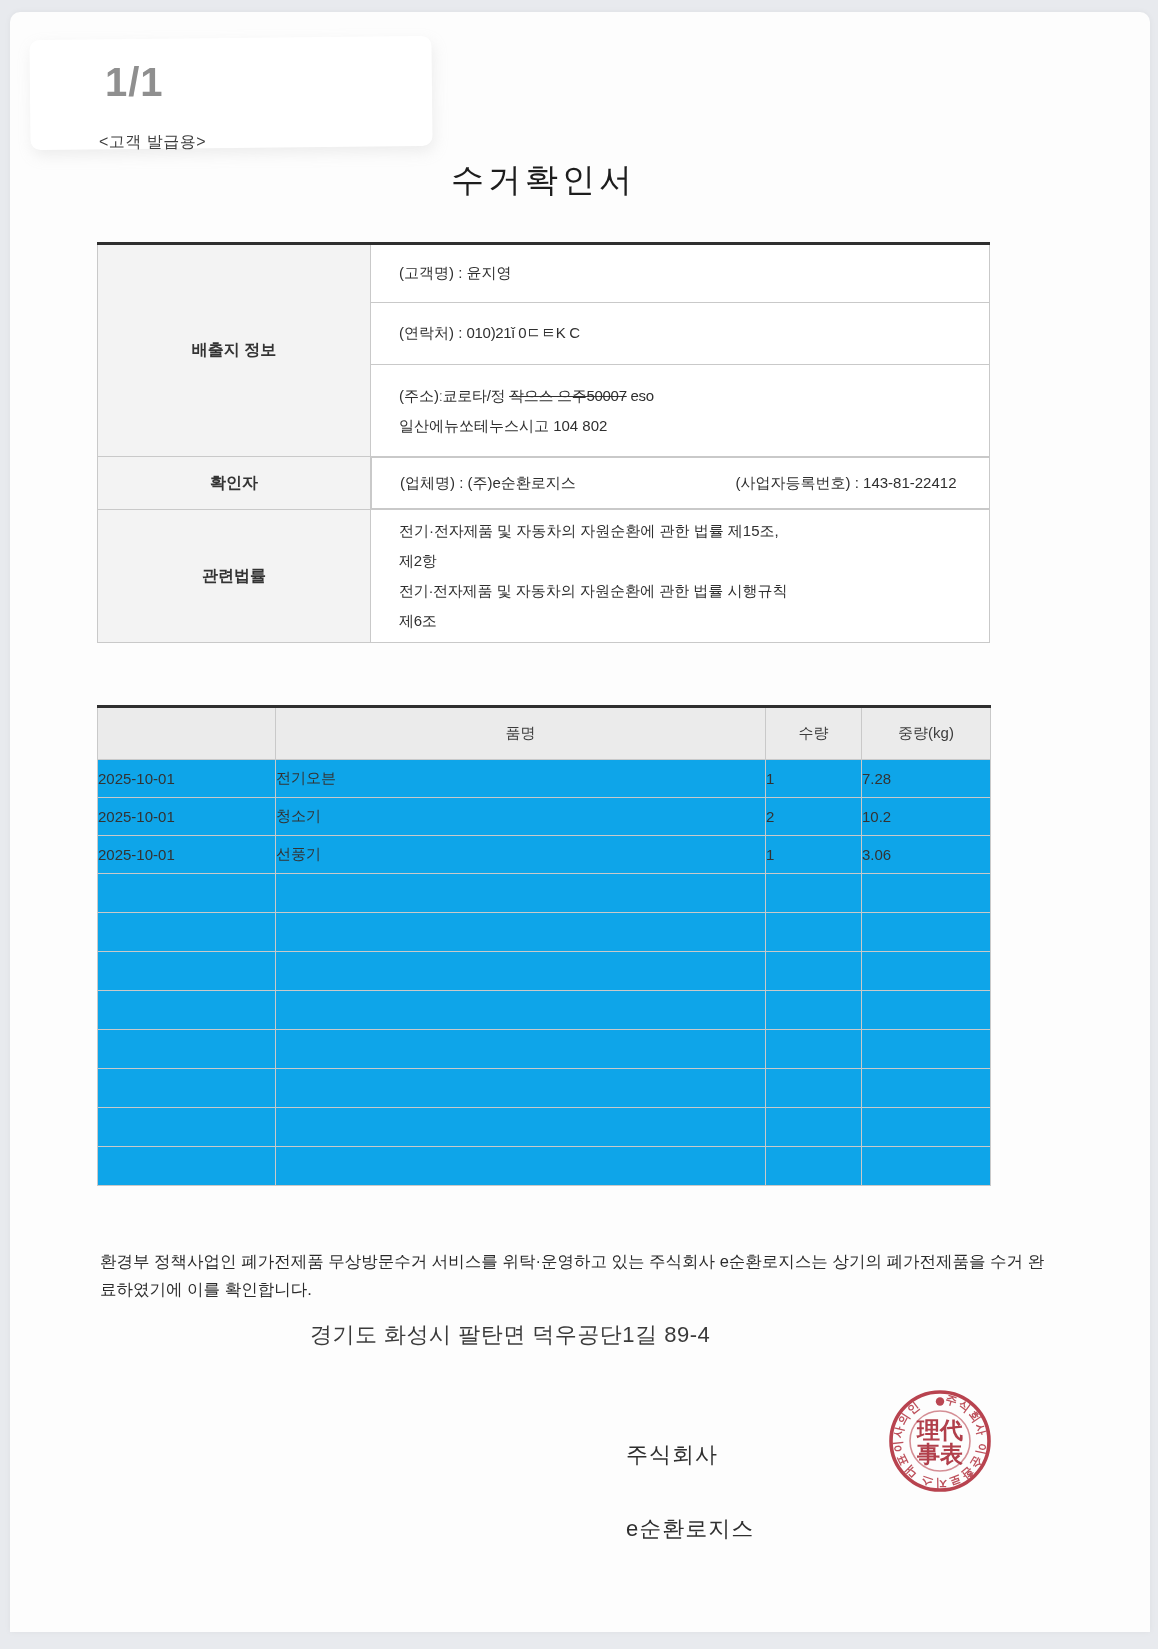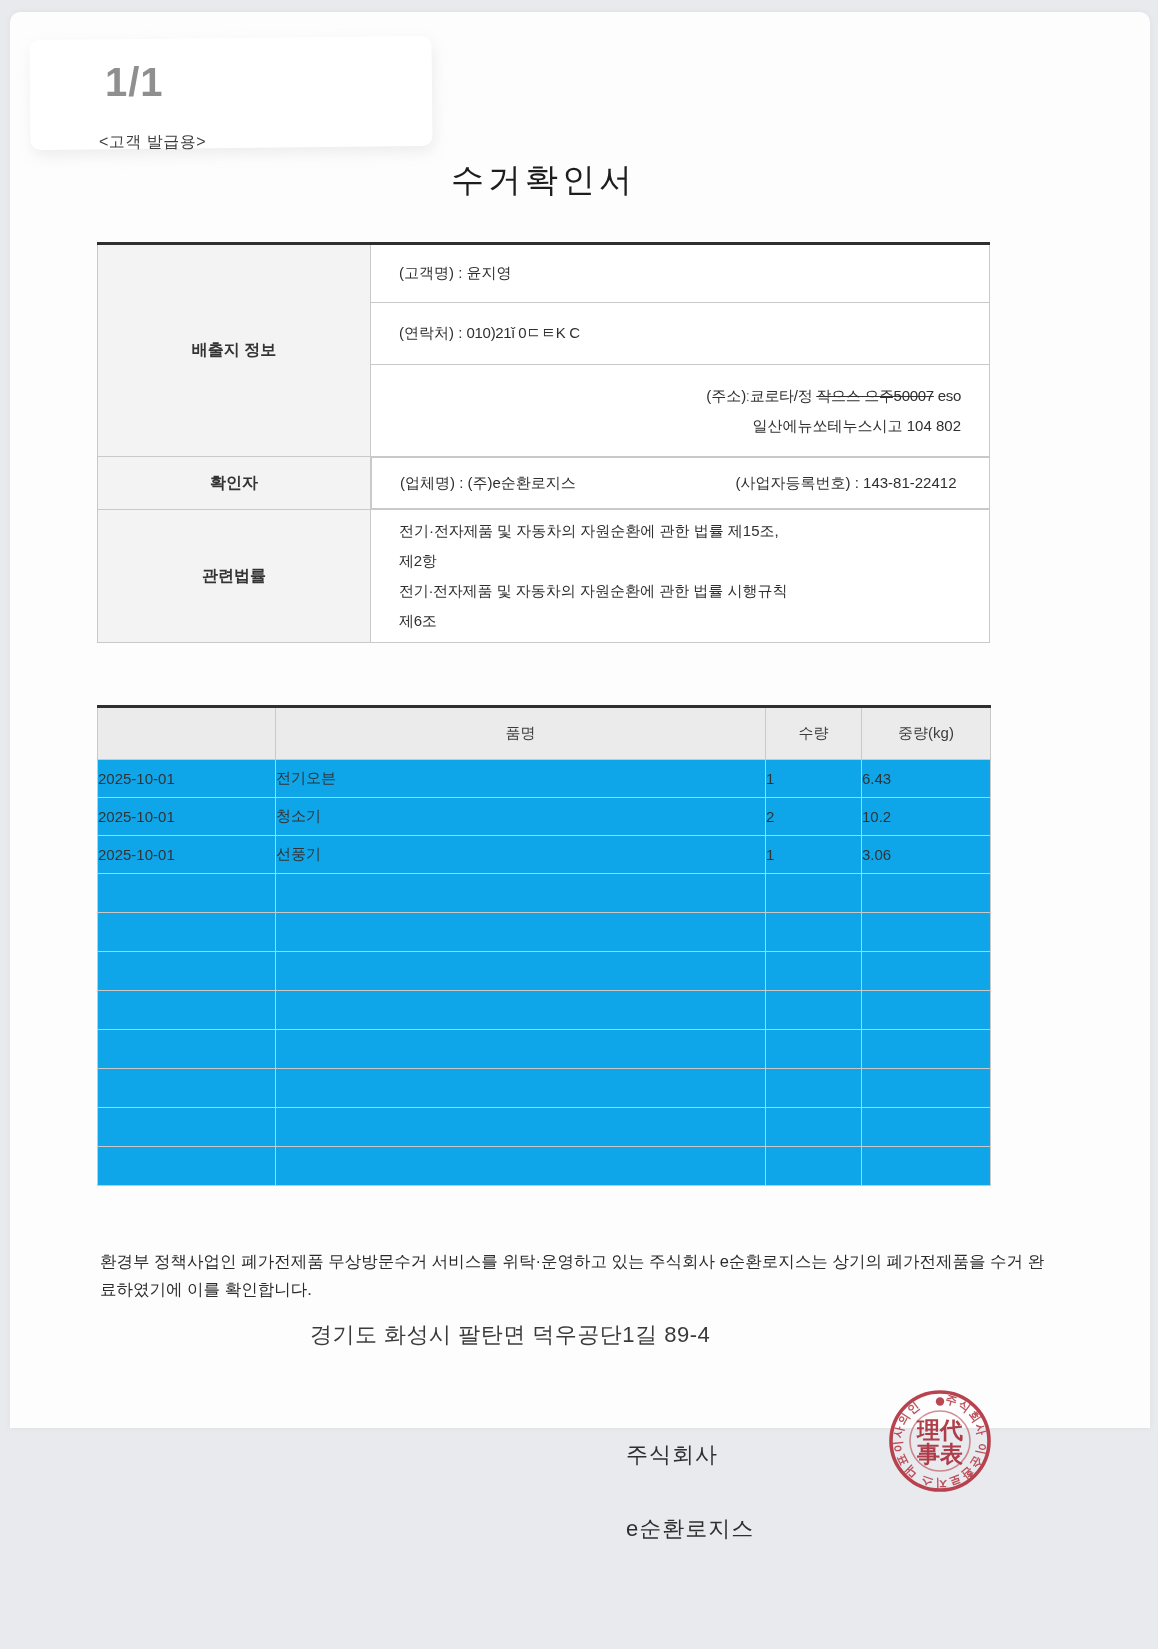--- a/index.html
+++ b/index.html
@@ -4,21 +4,21 @@
 <style>
   * { margin:0; padding:0; box-sizing:border-box; }
   html,body { width:1158px; height:1649px; }
   body {
     font-family:"Liberation Sans","DejaVu Sans",sans-serif;
     background:#e8eaee;
     position:relative; overflow:hidden;
     color:#2e2e2e;
   }
   .page {
-    position:absolute; left:10px; top:12px; width:1140px; height:1416px;
+    position:absolute; left:10px; top:12px; width:1140px; height:1620px;
     background:#fdfdfd; border-radius:10px 10px 0 0;
     box-shadow:0 0 6px rgba(0,0,0,0.05);
   }
   .abs { position:absolute; }
   .patch {
     left:20px; top:26px; width:402px; height:110px; background:#ffffff;
     border-radius:10px; transform:rotate(-0.6deg);
     box-shadow:2px 6px 14px rgba(190,190,190,0.25);
   }
   .page-num { left:95px; top:48px; font-size:40px; font-weight:600; color:#8f8f8f; letter-spacing:1px; }
@@ -27,21 +27,21 @@
 
   table { border-collapse:collapse; table-layout:fixed; }
   .t1, .t2 { width:893px; border-top:3px solid #2f2f2f; }
   .t1 th, .t1 td, .t2 th, .t2 td { border:1px solid #c9c9c9; font-size:15px; }
   .t1 { left:87px; top:230px; }
   .t1 th {
     background:#f3f3f3; width:273px; font-weight:700; color:#333;
     text-align:center; vertical-align:middle; font-size:16px;
   }
   .t1 td { background:#fff; color:#2f2f2f; padding:6px 28px; vertical-align:middle; }
-  .r1 { height:59px; } .r2 { height:62px; } .r3 { height:92px;text-align:right; } .r4 { height:52px; } .r5 { height:123px; }
+  .r1 { height:59px; } .r2 { height:62px; } .r3 { height:92px; } .r4 { height:52px; } .r5 { height:123px; }
   .flexcell { display:flex; justify-content:space-between; align-items:center; padding-right:32px !important; }
   .law-lines { line-height:30px; font-size:17px; }
   .addr-lines { line-height:30px; }
 
   .smudge { filter:blur(0.7px); letter-spacing:-0.3px; }
   .smudge-light { filter:blur(0.45px); }
   .strike { text-decoration:line-through; }
 
   .list-title { left:87px; top:684px; width:893px; text-align:center; font-size:16px; font-weight:700; color:#222; letter-spacing:1px;margin-top:44px; }
   .t2 { left:87px; top:693px; }
@@ -112,21 +112,21 @@
         <tr>
       <th></th>
       <th>품명</th>
       <th>수량</th>
       <th>중량(kg)</th>
     </tr>
     <tr>
       <td class="smudge-light">2025-10-01</td>
       <td>전기오븐</td>
       <td>1</td>
-      <td>6.43</td>
+      <td>7.28</td>
     </tr>
     <tr>
       <td>2025-10-01</td>
       <td>청소기</td>
       <td>2</td>
       <td>10.2</td>
     </tr>
     <tr>
       <td>2025-10-01</td>
       <td>선풍기</td>

